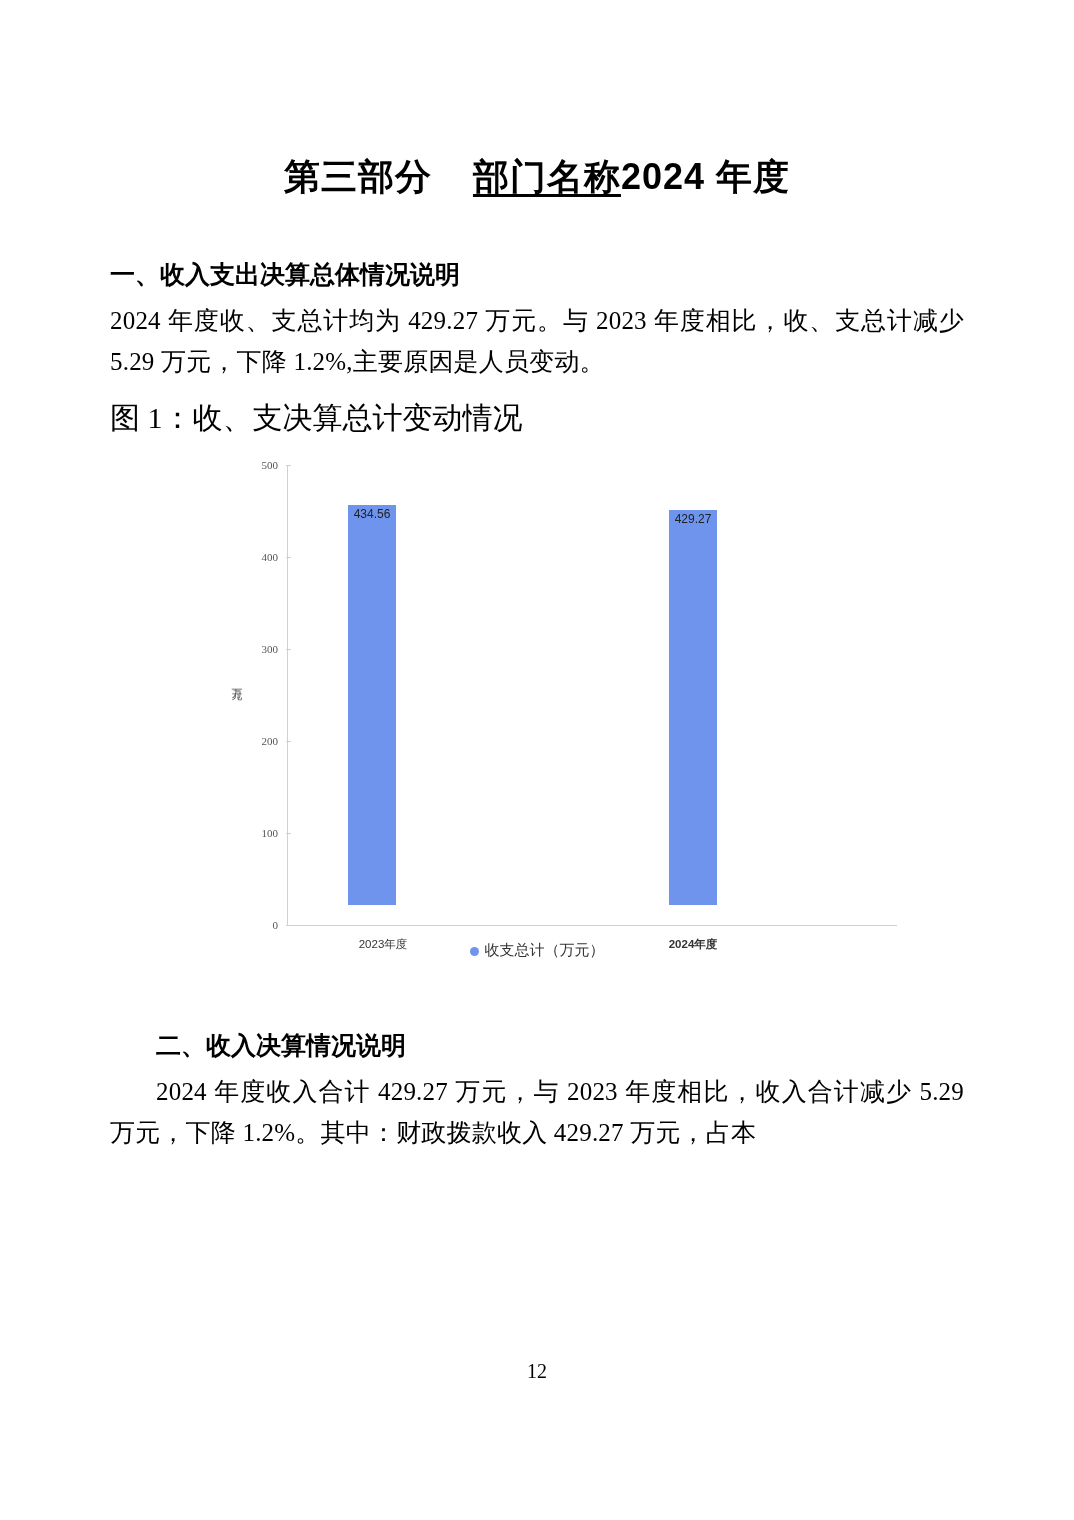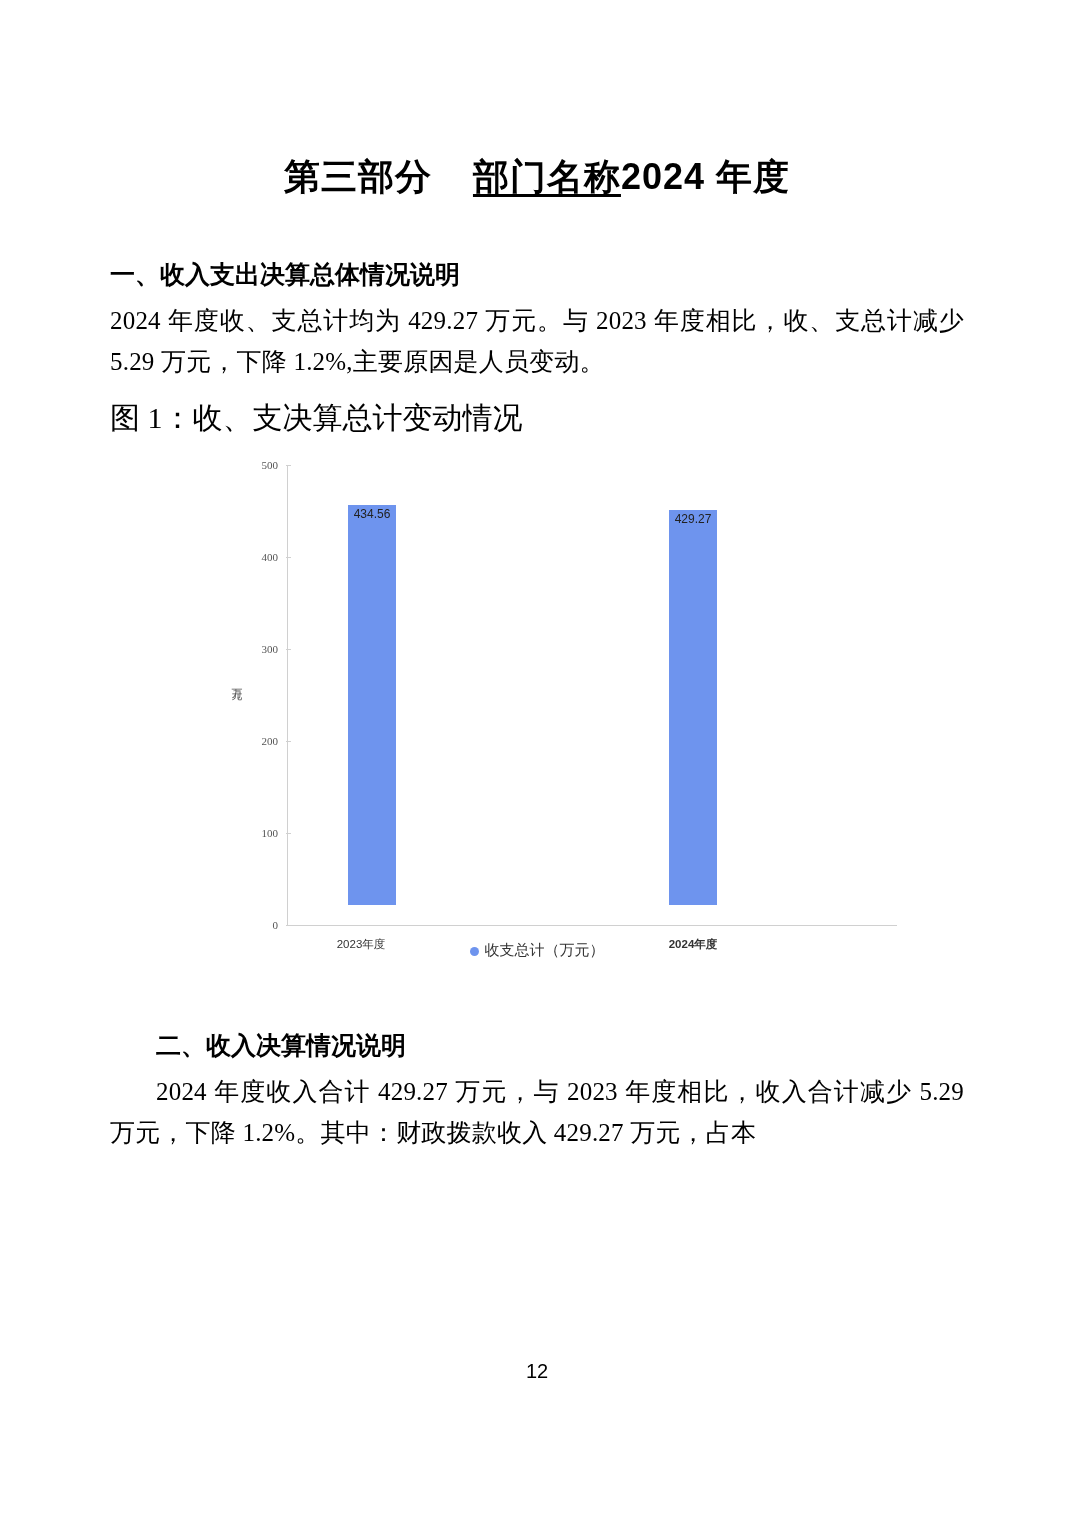--- a/index.html
+++ b/index.html
@@ -160,21 +160,21 @@
     margin-right: 6px;
     vertical-align: -1px;
   }
   .page-number {
     position: absolute;
     bottom: 48px;
     left: 0;
     width: 100%;
     text-align: center;
     font-size: 20px;
-    font-family: Liberation Sans, sans-serif;
+    font-family: Liberation Serif, serif;
   }
 </style>
 </head>
 <body>
 
 <div class="page">
 
   <div class="doc-title">
     <span>第三部分</span>
     <span style="display:inline-block;width:30px"></span><span class="underlined">部门名称</span><span>2024 年度</span>
@@ -216,21 +216,21 @@
       </div>
 
     <div class="axis-title">万元</div>
 
     <div class="bar" style="left:181px;height:400px;bottom:70px;"></div>
     <div class="bar" style="left:502px;height:395px;bottom:70px;"></div>
 
     <div class="bar-label" style="left:205px;top:52px;">434.56</div>
     <div class="bar-label" style="left:526px;top:57px;">429.27</div>
 
-    <div class="cat-label" style="left:194px;">2023年度</div>
+    <div class="cat-label" style="left:216px;">2023年度</div>
     <div class="cat-label" style="left:526px;font-weight:bold;">2024年度</div>
 
     <div class="legend">
       <span class="legend-swatch"></span><span>收支总计（万元）</span>
     </div>
   </div>
 
   <div class="section-heading indent">二、收入决算情况说明</div>
   <div class="body-text p2">2024 年度收入合计 429.27 万元，与 2023 年度相比，收入合计减少 5.29 万元，下降 1.2%。其中：财政拨款收入 429.27 万元，占本</div>
 

